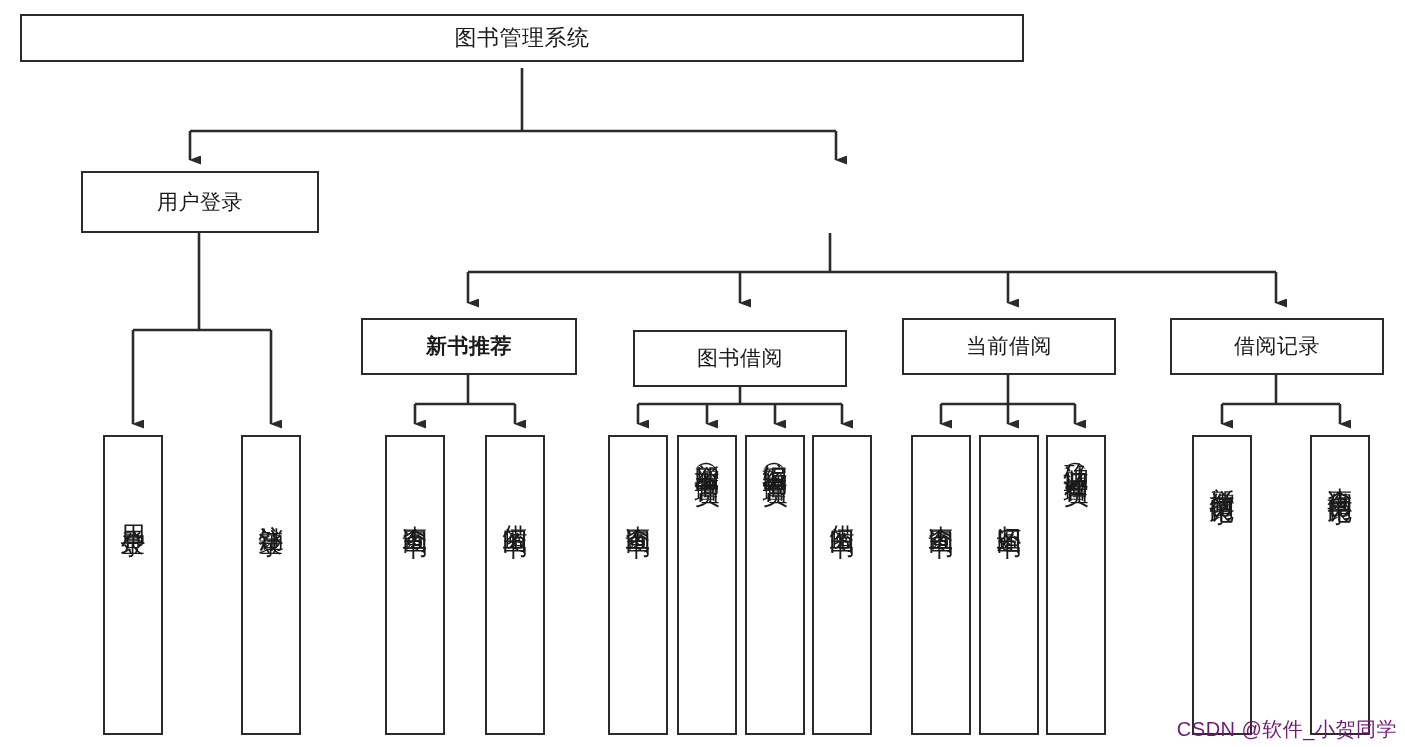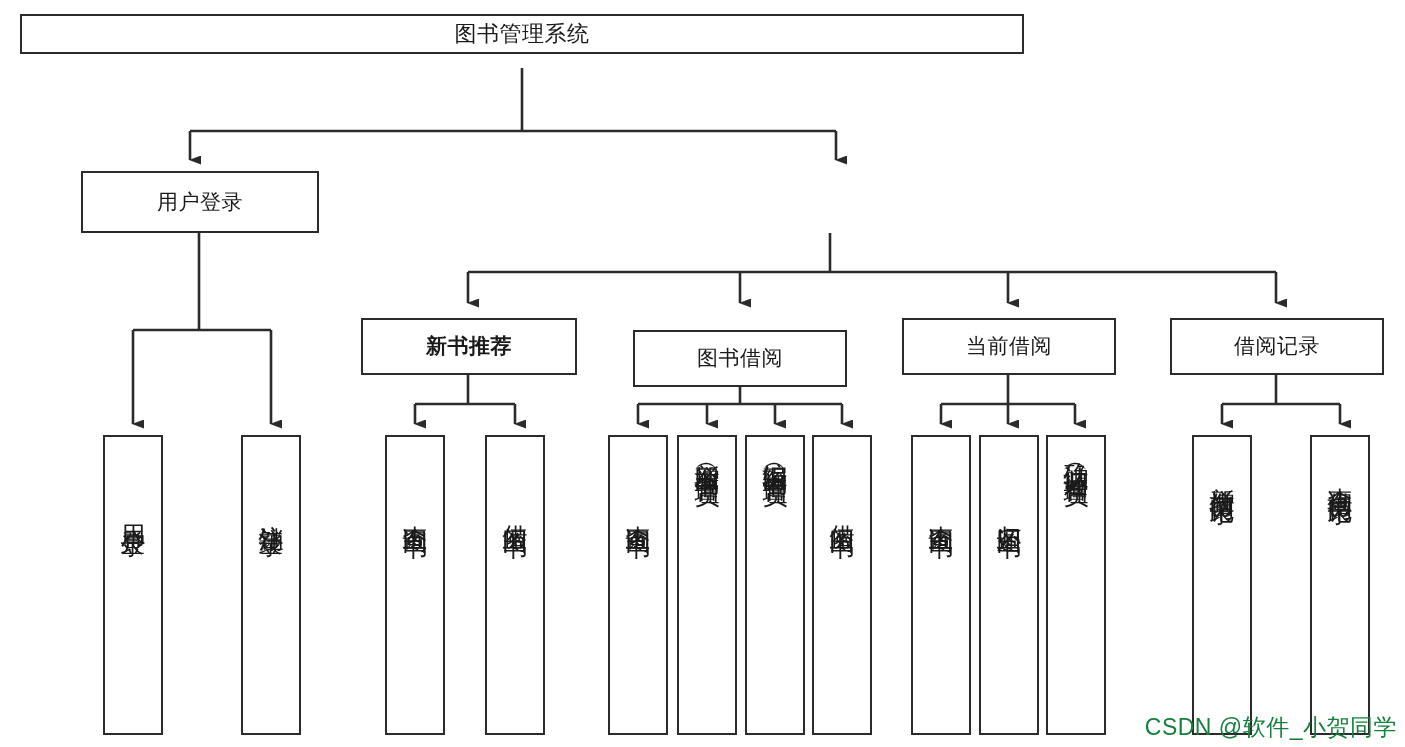--- a/index.html
+++ b/index.html
@@ -63,22 +63,22 @@
     font-size: 25px;
     line-height: 1;
     letter-spacing: 3px;
     white-space: nowrap;
     max-height: 100%;
   }
   .watermark {
     position: absolute;
     right: 8px;
     bottom: 4px;
-    font-size: 23px;
-    color: #15803d;
+    font-size: 20px;
+    color: #701a75;
     letter-spacing: 0.5px;
     z-index: 5;
     white-space: nowrap;
   }
 </style>
 </head>
 <body>
 
 <div id="canvas">
 
@@ -125,21 +125,21 @@
       <path d="M1008,404 L1008,424" marker-end="url(#arrowHead)"></path>
       <path d="M1075,404 L1075,424" marker-end="url(#arrowHead)"></path>
 
       <path d="M1276,375 L1276,404"></path>
       <path d="M1222,404 L1340,404"></path>
       <path d="M1222,404 L1222,424" marker-end="url(#arrowHead)"></path>
       <path d="M1340,404 L1340,424" marker-end="url(#arrowHead)"></path>
     </g>
   </svg>
 
-  <div class="node horiz root" style="left:20px; top:14px; width:1004px; height:40px;">
+  <div class="node horiz root" style="left:20px; top:14px; width:1004px; height:48px;">
     <span class="label">图书管理系统</span>
   </div>
 
   <div class="node horiz" style="left:81px; top:171px; width:238px; height:62px;">
     <span class="label">用户登录</span>
   </div>
 
 
   <div class="node horiz" style="left:361px; top:318px; width:216px; height:57px;font-weight:bold;">
     <span class="label">新书推荐</span>

